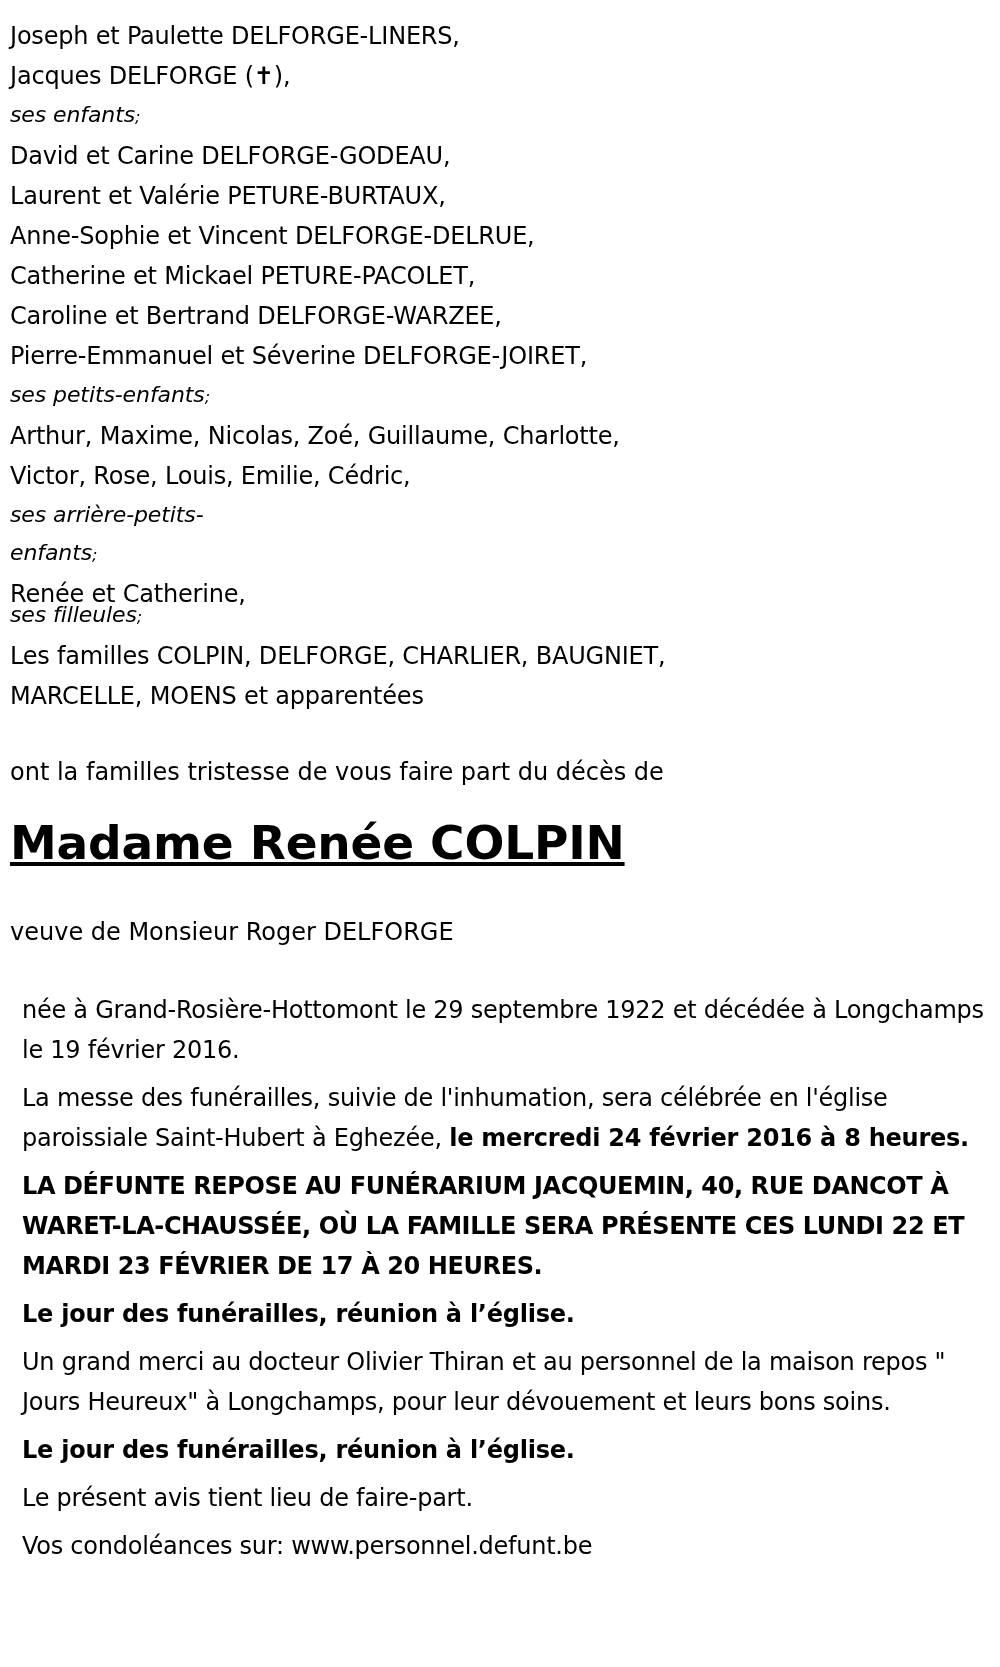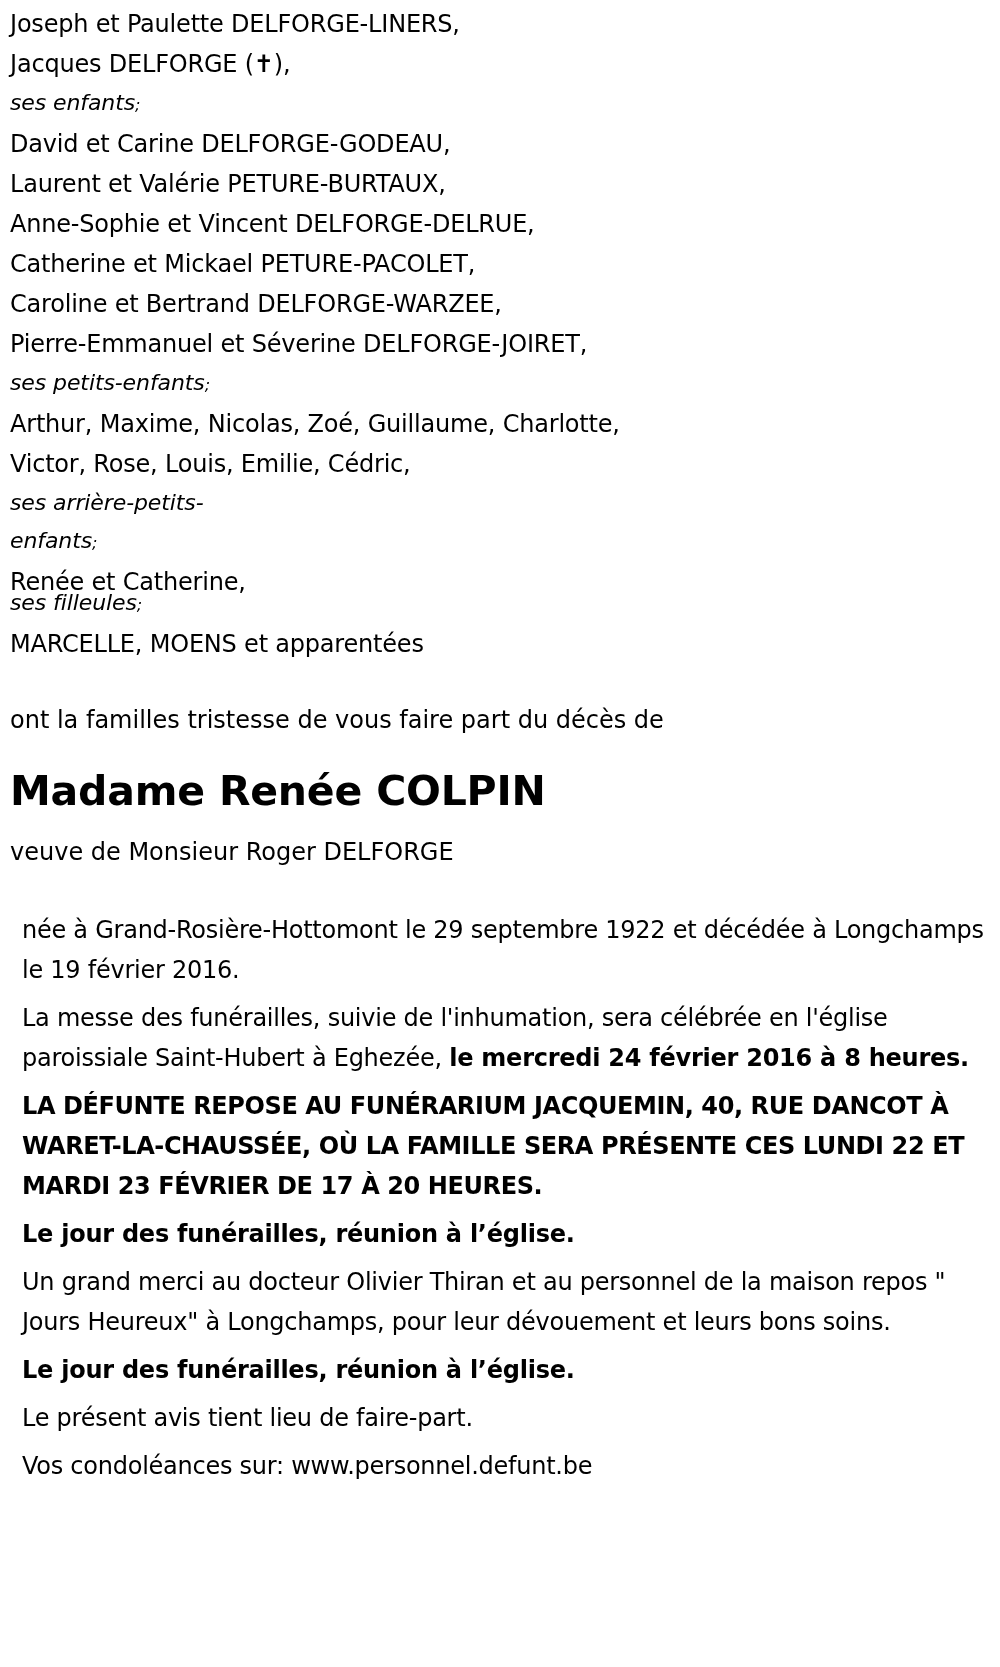--- a/index.html
+++ b/index.html
@@ -10,21 +10,21 @@
     body {
       width: 1000px;
       height: 1667px;
       overflow: hidden;
       font-family: "DejaVu Sans", sans-serif;
       color: #000000;
       font-size: 24px;
       line-height: 40px;
     }
     .page {
-      padding: 4px 10px 0 10px;
+      padding: 16px 10px 0 10px;
       box-sizing: border-box;
       width: 1000px;
     }
     .group {
       position: relative;
       margin: 0;
     }
     .line {
       display: block;
       white-space: nowrap;
@@ -40,25 +40,26 @@
       letter-spacing: -0.1px;
     }
     .role .semi { font-size: 16px; }
     .gap-m { height: 36px; }
     .gap-l { height: 38px; }
     .intro {
       display: block;
       white-space: nowrap;
     }
     .deceased {
-      font-size: 41px;
+      font-size: 47px;
       font-weight: bold;
       line-height: 50px;
-      margin: 26px 0 16px 0;
+      margin: 26px 0 44px 0;
       letter-spacing: -0.2px;
+      text-decoration: underline;
     }
     .para {
       margin: 0 0 8px 12px;
       width: 975px;
       letter-spacing: -0.25px;
     }
     .bold { font-weight: bold; }
     .caps {
       font-weight: bold;
       text-transform: none;
@@ -92,20 +93,21 @@
     <span class="role">ses arrière-petits-</span>
     <span class="role"><span>enfants</span><span class="semi">;</span></span>
   </div>
 
   <div class="group">
     <span class="line">Renée et Catherine,</span>
     <span class="role" style="margin-top:-18px;"><span>ses filleules</span><span class="semi">;</span></span>
   </div>
 
   <div class="group">
+    <span class="line">Les familles COLPIN, DELFORGE, CHARLIER, BAUGNIET,</span>
     <span class="line">MARCELLE, MOENS et apparentées</span>
   </div>
 
   <div class="gap-m"></div>
 
   <span class="intro">ont la familles tristesse de vous faire part du décès de</span>
 
   <div class="deceased">Madame Renée COLPIN</div>
 
   <span class="intro">veuve de Monsieur Roger DELFORGE</span>

